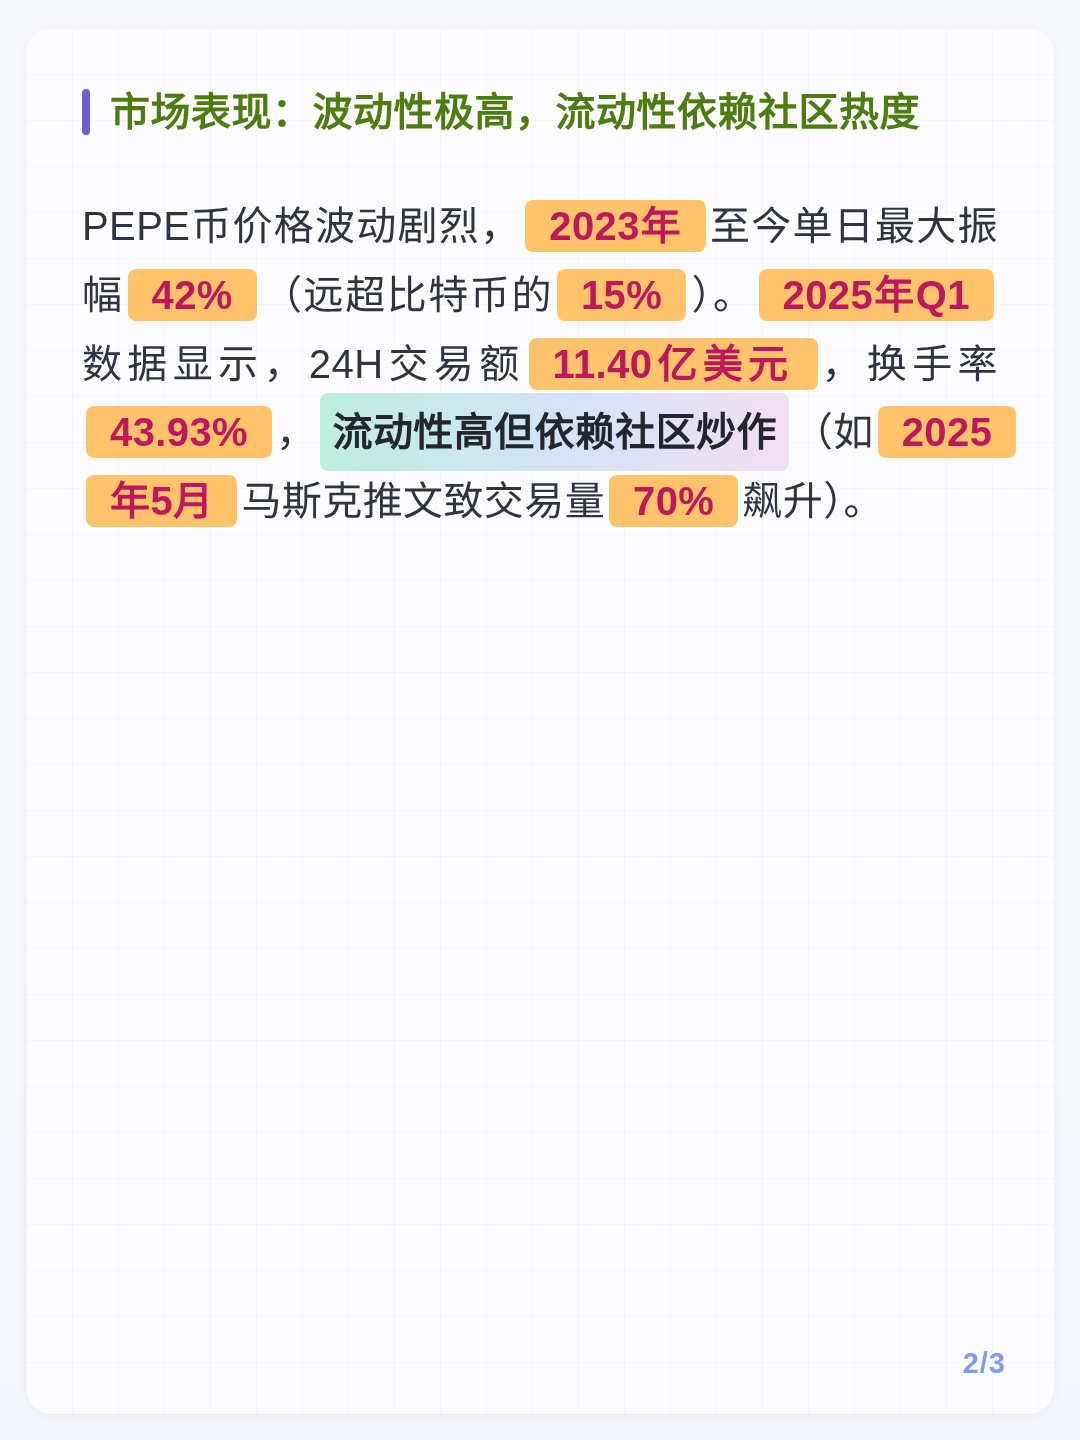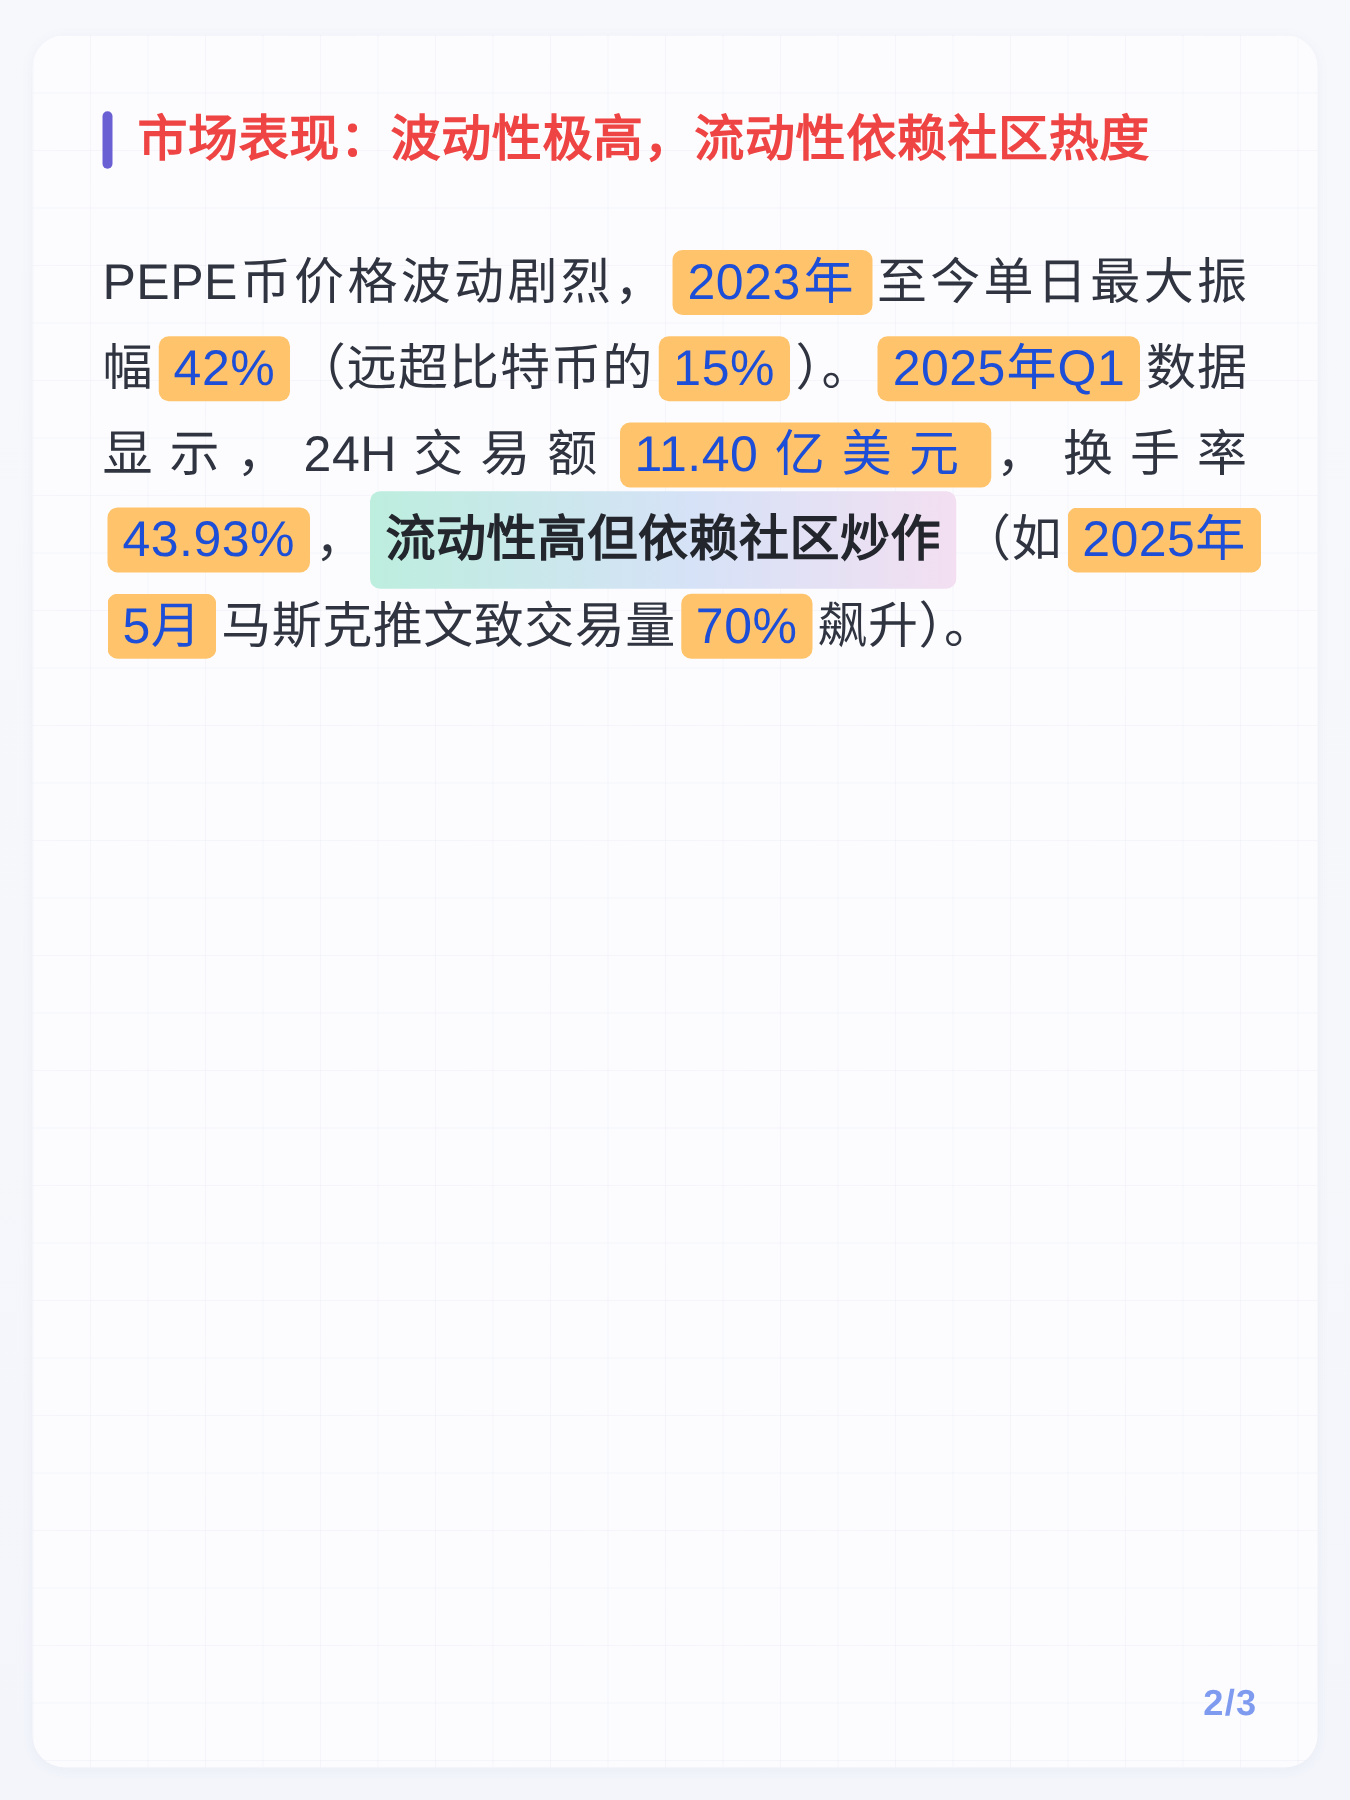--- a/index.html
+++ b/index.html
@@ -70,31 +70,31 @@
   .section-heading .bar {
     width: 8px;
     height: 46px;
     border-radius: 4px;
     background: #6b5fd4;
     flex: 0 0 auto;
   }
   .section-heading .htext {
     font-size: 40px;
     font-weight: bold;
-    color: #ef4444;
+    color: #4d7c0f;
     letter-spacing: 0.5px;
     line-height: 1.3;
   }
 
   mark.hl {
     background: #ffc46b;
-    color: #1d4ed8;
-    font-weight: normal;
+    color: #be185d;
+    font-weight: bold;
     border-radius: 8px;
-    padding: 4px 12px;
+    padding: 4px 24px;
     margin: 0 4px;
     box-decoration-break: clone;
     -webkit-box-decoration-break: clone;
   }
   mark.hl-mint {
     background: linear-gradient(90deg, #bdeede 0%, #d6e2f7 55%, #f3dff1 100%);
     color: #23262d;
     font-weight: bold;
     border-radius: 8px;
     padding: 17px 12px;

